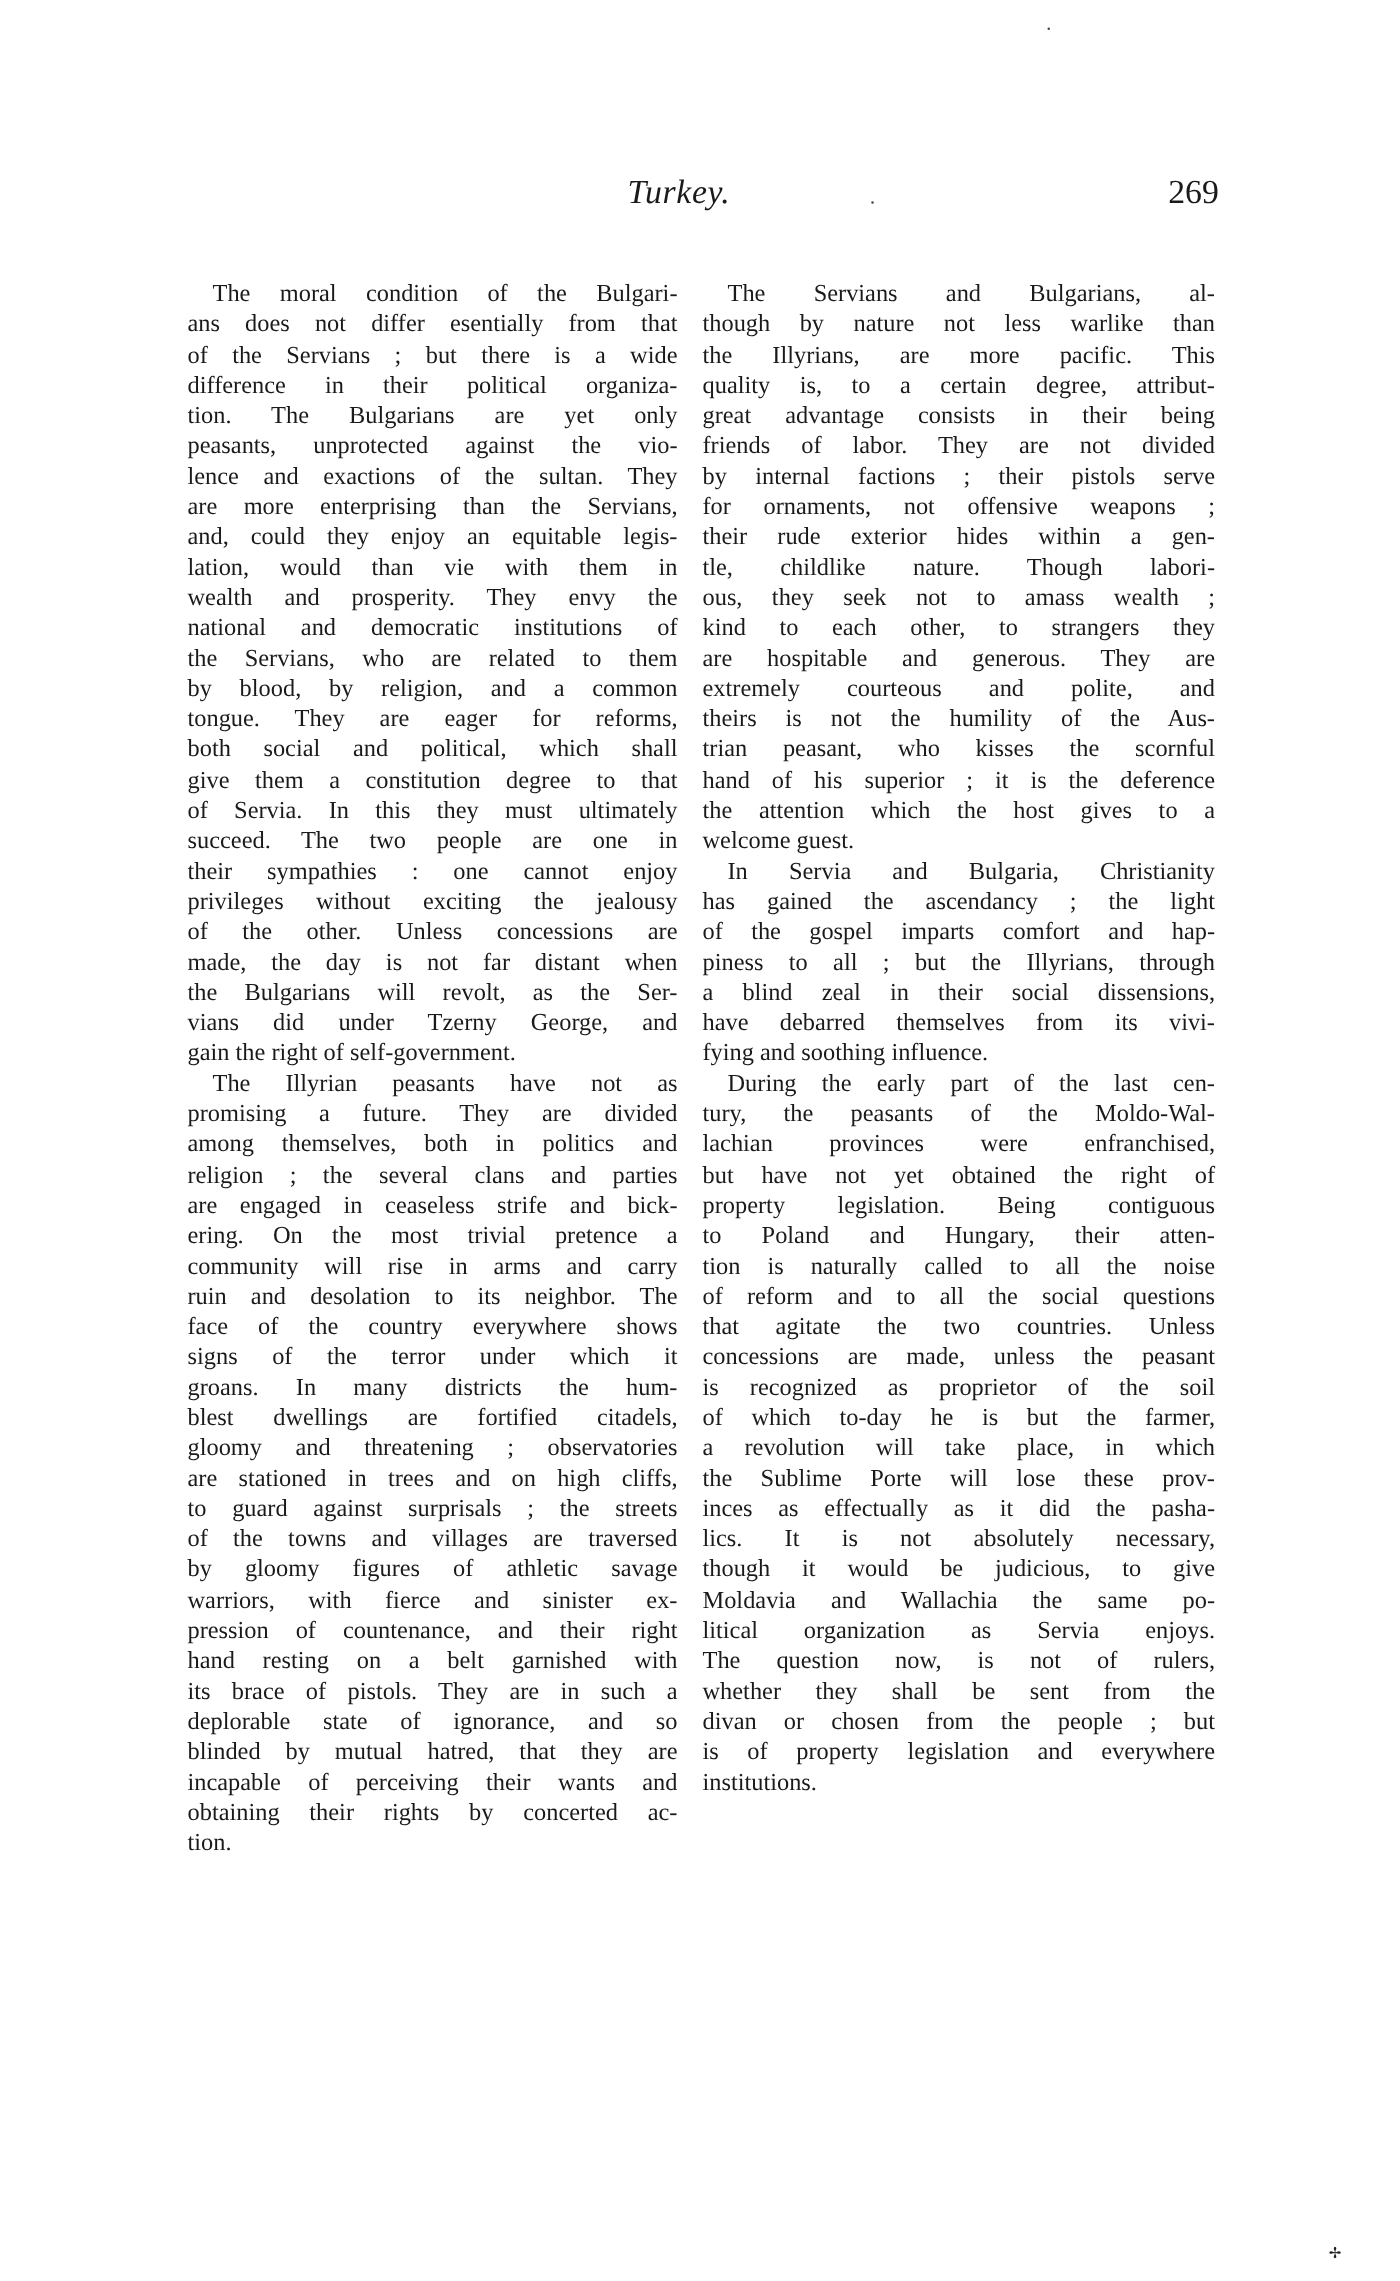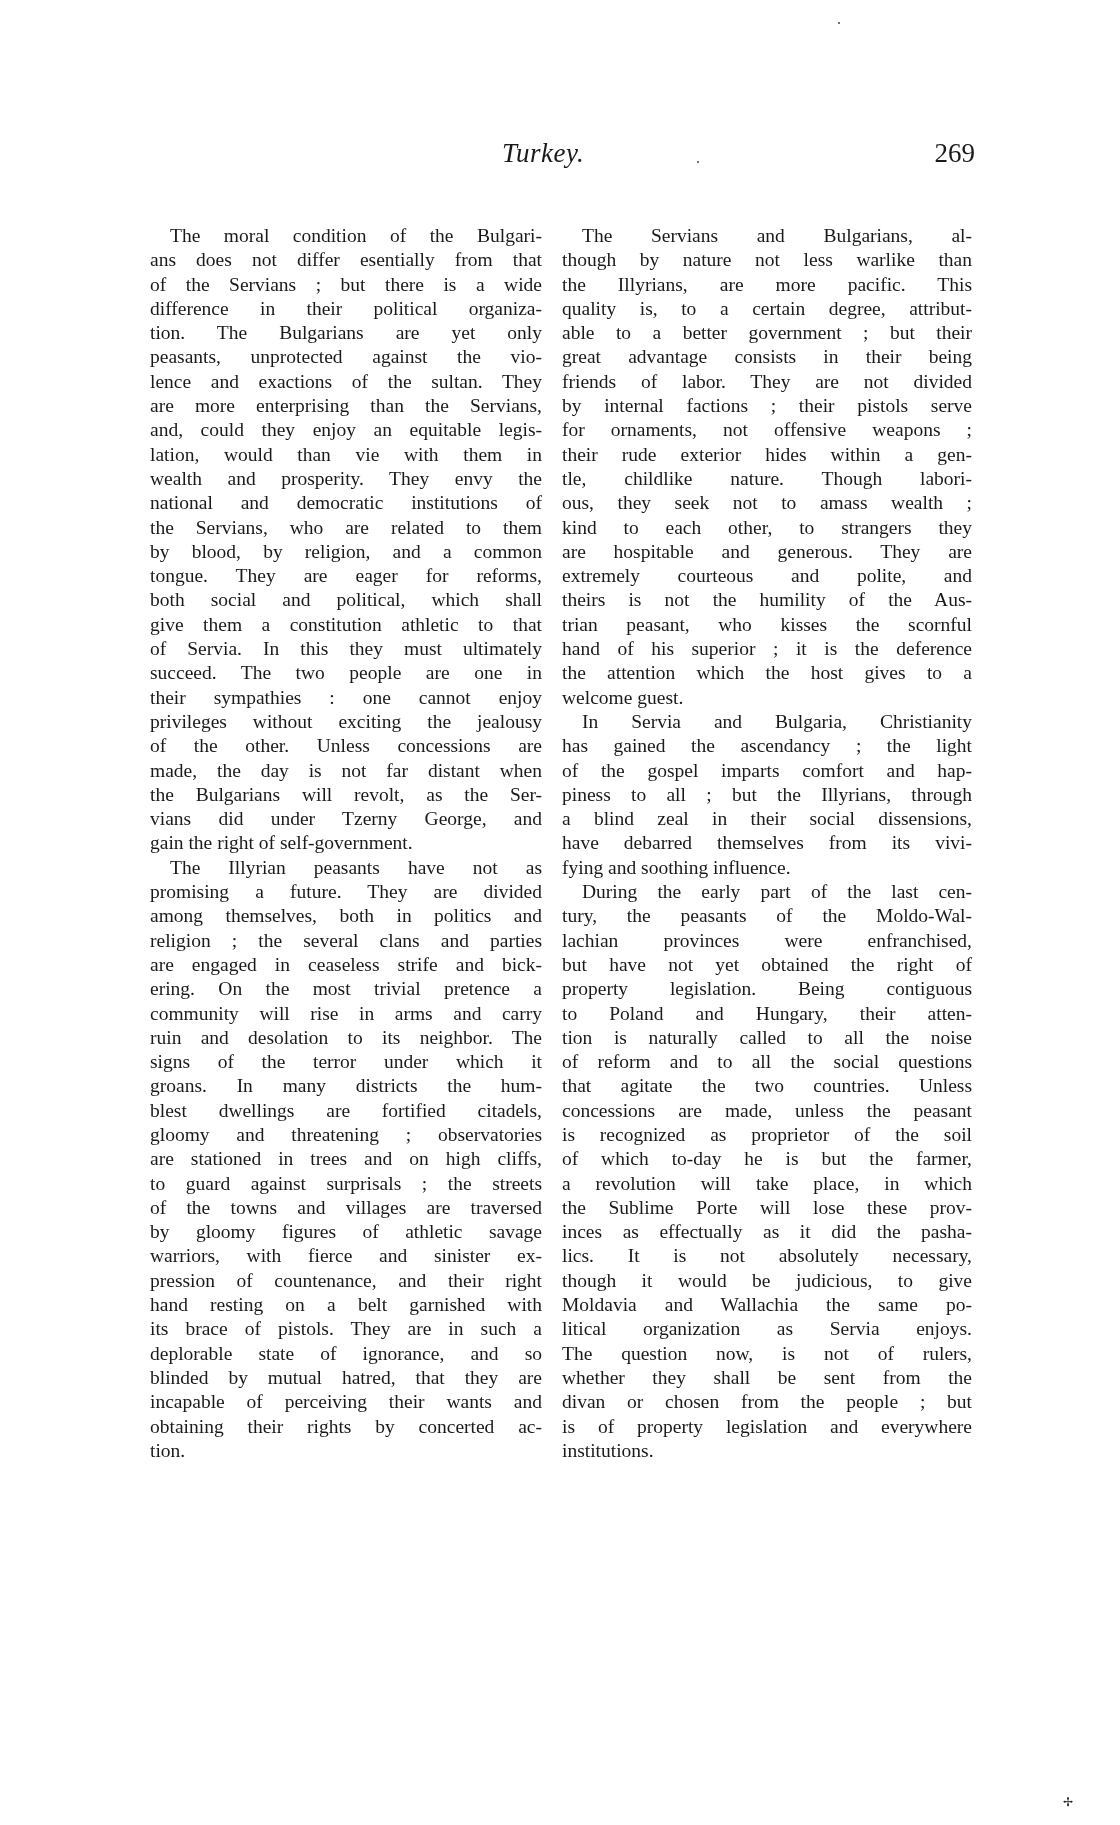--- a/index.html
+++ b/index.html
@@ -116,40 +116,41 @@
         <span class="line">lence and exactions of the sultan. They</span>
         <span class="line">are more enterprising than the Servians,</span>
         <span class="line">and, could they enjoy an equitable legis-</span>
         <span class="line">lation, would than vie with them in</span>
         <span class="line">wealth and prosperity. They envy the</span>
         <span class="line">national and democratic institutions of</span>
         <span class="line">the Servians, who are related to them</span>
         <span class="line">by blood, by religion, and a common</span>
         <span class="line">tongue. They are eager for reforms,</span>
         <span class="line">both social and political, which shall</span>
-        <span class="line">give them a constitution athletic to that</span>
+        <span class="line">give them a constitution degree to that</span>
         <span class="line">of Servia. In this they must ultimately</span>
         <span class="line">succeed. The two people are one in</span>
         <span class="line">their sympathies : one cannot enjoy</span>
         <span class="line">privileges without exciting the jealousy</span>
         <span class="line">of the other. Unless concessions are</span>
         <span class="line">made, the day is not far distant when</span>
         <span class="line">the Bulgarians will revolt, as the Ser-</span>
         <span class="line">vians did under Tzerny George, and</span>
         <span class="line last">gain the right of self-government.</span>
       </p>
       <p class="cont">
         <span class="line para-first-line">The Illyrian peasants have not as</span>
         <span class="line">promising a future. They are divided</span>
         <span class="line">among themselves, both in politics and</span>
         <span class="line">religion ; the several clans and parties</span>
         <span class="line">are engaged in ceaseless strife and bick-</span>
         <span class="line">ering. On the most trivial pretence a</span>
         <span class="line">community will rise in arms and carry</span>
         <span class="line">ruin and desolation to its neighbor. The</span>
+        <span class="line">face of the country everywhere shows</span>
         <span class="line">signs of the terror under which it</span>
         <span class="line">groans. In many districts the hum-</span>
         <span class="line">blest dwellings are fortified citadels,</span>
         <span class="line">gloomy and threatening ; observatories</span>
         <span class="line">are stationed in trees and on high cliffs,</span>
         <span class="line">to guard against surprisals ; the streets</span>
         <span class="line">of the towns and villages are traversed</span>
         <span class="line">by gloomy figures of athletic savage</span>
         <span class="line">warriors, with fierce and sinister ex-</span>
         <span class="line">pression of countenance, and their right</span>
@@ -161,21 +162,20 @@
         <span class="line">obtaining their rights by concerted ac-</span>
         <span class="line last">tion.</span>
       </p>
     </div>
   <div class="column col-right" id="col-right">
       <p class="cont">
         <span class="line para-first-line">The Servians and Bulgarians, al-</span>
         <span class="line">though by nature not less warlike than</span>
         <span class="line">the Illyrians, are more pacific. This</span>
         <span class="line">quality is, to a certain degree, attribut-</span>
-        <span class="line">able to a better government ; but their</span>
         <span class="line">great advantage consists in their being</span>
         <span class="line">friends of labor. They are not divided</span>
         <span class="line">by internal factions ; their pistols serve</span>
         <span class="line">for ornaments, not offensive weapons ;</span>
         <span class="line">their rude exterior hides within a gen-</span>
         <span class="line">tle, childlike nature. Though labori-</span>
         <span class="line">ous, they seek not to amass wealth ;</span>
         <span class="line">kind to each other, to strangers they</span>
         <span class="line">are hospitable and generous. They are</span>
         <span class="line">extremely courteous and polite, and</span>

